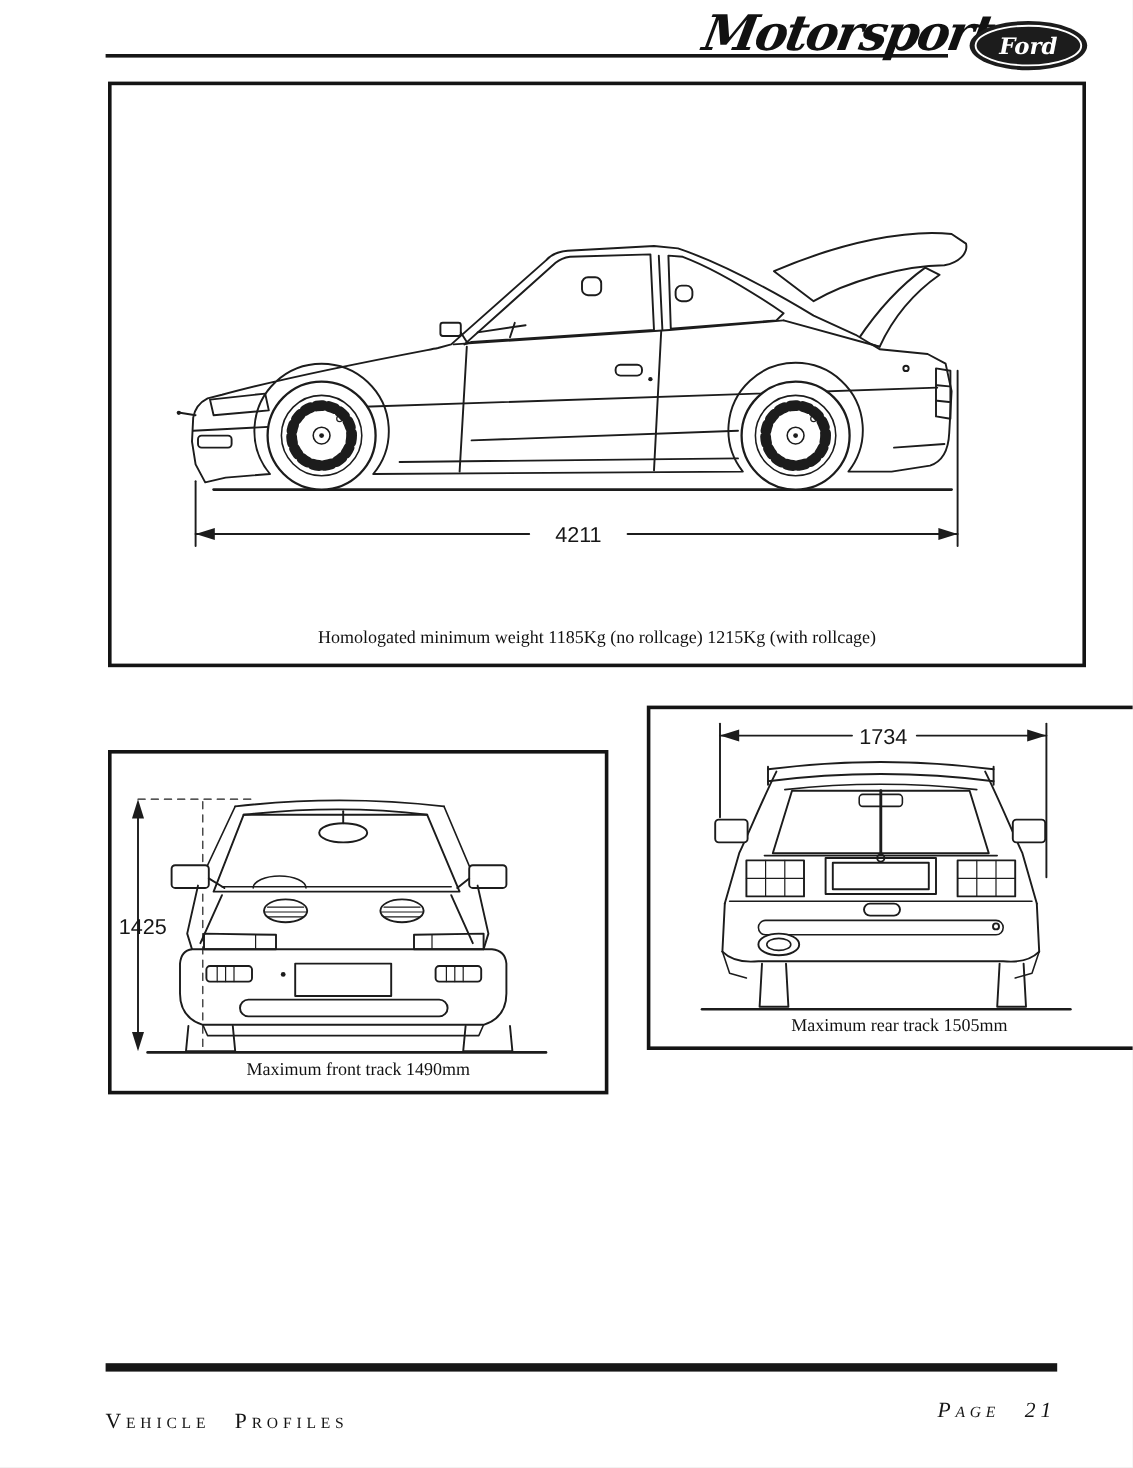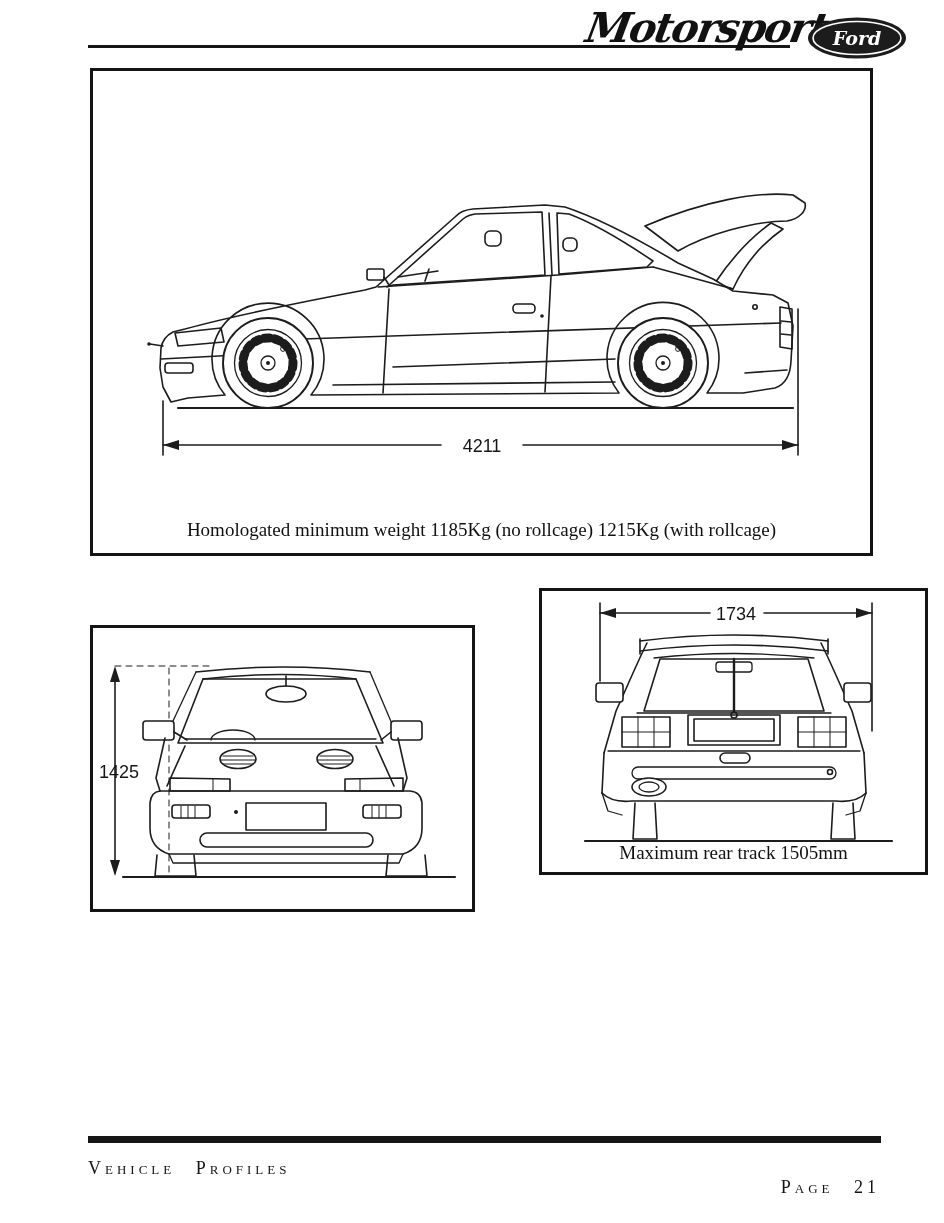--- a/index.html
+++ b/index.html
@@ -5,38 +5,38 @@
   html,body{margin:0;padding:0;background:#e8e8e8;}
   .page{position:relative;width:944px;height:1223px;background:#fff;overflow:hidden;
         font-family:"Liberation Serif",serif;color:#161616;}
   .rule{position:absolute;background:#161616;}
   
   .brand-script{position:absolute;top:4px;left:586px;width:220px;height:52px;
     font-family:"DejaVu Serif",serif;font-style:italic;font-weight:700;font-size:41px;
     letter-spacing:-2px;transform:skewX(-10deg);color:#111;white-space:nowrap;}
   .ford-oval{position:absolute;left:806px;top:16px;}
   
-  .panel{position:absolute;border:3px solid #141414;background:#fff;}
+  .panel{position:absolute;border:3px solid #141414;background:#fff;padding-left:32px;}
   .panel-caption{position:absolute;left:0;right:0;text-align:center;
-    font-family:"Liberation Serif",serif;font-size:19px;color:#111;}
+    font-family:"Liberation Serif",serif;font-size:15px;color:#111;}
   
   .art path,.art line,.art circle,.art rect,.art ellipse,.art polyline{
     fill:none;stroke:#1c1c1c;stroke-width:1.6;stroke-linecap:round;stroke-linejoin:round;}
   .art .fw{fill:#fff;}
   .art .ink{fill:#1c1c1c;stroke:none;}
   .art .thin{stroke-width:1;}
   .art .med{stroke-width:1.3;}
   .art .thick{stroke-width:2.2;}
   .art .dash{stroke-dasharray:6 5;stroke-width:1;}
   .art .slotring{stroke-width:9;stroke-dasharray:5.5 4.8;}
   .art text{stroke:none;}
   .dim-label{font-family:"Liberation Sans",sans-serif;font-size:18px;fill:#161616;}
   
   .footer-text{position:absolute;font-family:"Liberation Serif",serif;font-size:18px;
-    font-variant:small-caps;letter-spacing:4px;word-spacing:12px;color:#141414;}
+    font-variant:small-caps;letter-spacing:4px;word-spacing:12px;color:#141414;margin-top:16px;}
 </style>
 </head>
 <body>
 
 <div class="page">
 
   <div class="rule" style="left:88px;top:45px;width:702px;height:2.5px;"></div>
   <div class="brand-script">Motorsport</div>
   <svg class="ford-oval art" width="102" height="44" viewBox="0 0 102 44">
     <ellipse class="ink" cx="51" cy="22" rx="49" ry="20.5"></ellipse>
@@ -210,20 +210,21 @@
         <circle cx="143" cy="184" r="2" class="ink"></circle>
         <rect x="107" y="205" width="173" height="14" rx="7"></rect>
         <path class="med" d="M 76 226 L 80 235 L 306 235 L 310 226"></path>
       </g>
 
       <g class="med">
         <path d="M 64 227 L 62 248 M 101 227 L 103 248 M 62 248 L 103 248"></path>
         <path d="M 295 227 L 293 248 M 332 227 L 334 248 M 293 248 L 334 248"></path>
       </g>
     </svg>
+    <div class="panel-caption" style="bottom:8px;">Maximum front track 1490mm</div>
   </div>
 
   <div class="panel" style="left:491px;top:588px;width:383px;height:281px;margin-left:48px;">
     <svg class="art" width="383" height="281" viewBox="0 0 383 281" style="position:absolute;left:0;top:0;">
       <line class="thick" x1="43" y1="250" x2="350" y2="250"></line>
 
       <g class="thin">
         <line x1="58" y1="12" x2="58" y2="90"></line>
         <line x1="330" y1="12" x2="330" y2="140"></line>
         <line x1="58" y1="22" x2="168" y2="22"></line>
@@ -289,15 +290,15 @@
       <g class="med">
         <path d="M 93 212 L 91 248 M 113 212 L 115 248 M 91 248 L 115 248"></path>
         <path d="M 291 212 L 289 248 M 311 212 L 313 248 M 289 248 L 313 248"></path>
       </g>
     </svg>
     <div class="panel-caption" style="bottom:8px;">Maximum rear track 1505mm</div>
   </div>
 
   <div class="rule" style="left:88px;top:1136px;width:793px;height:7px;"></div>
   <div class="footer-text" style="left:88px;top:1158px;">Vehicle Profiles</div>
-  <div class="footer-text" style="right:64px;top:1177px;">Page 21</div>
+  <div class="footer-text" style="right:64px;top:1149px;font-style:italic;">Page 21</div>
 
 </div>
 
 </body></html>

